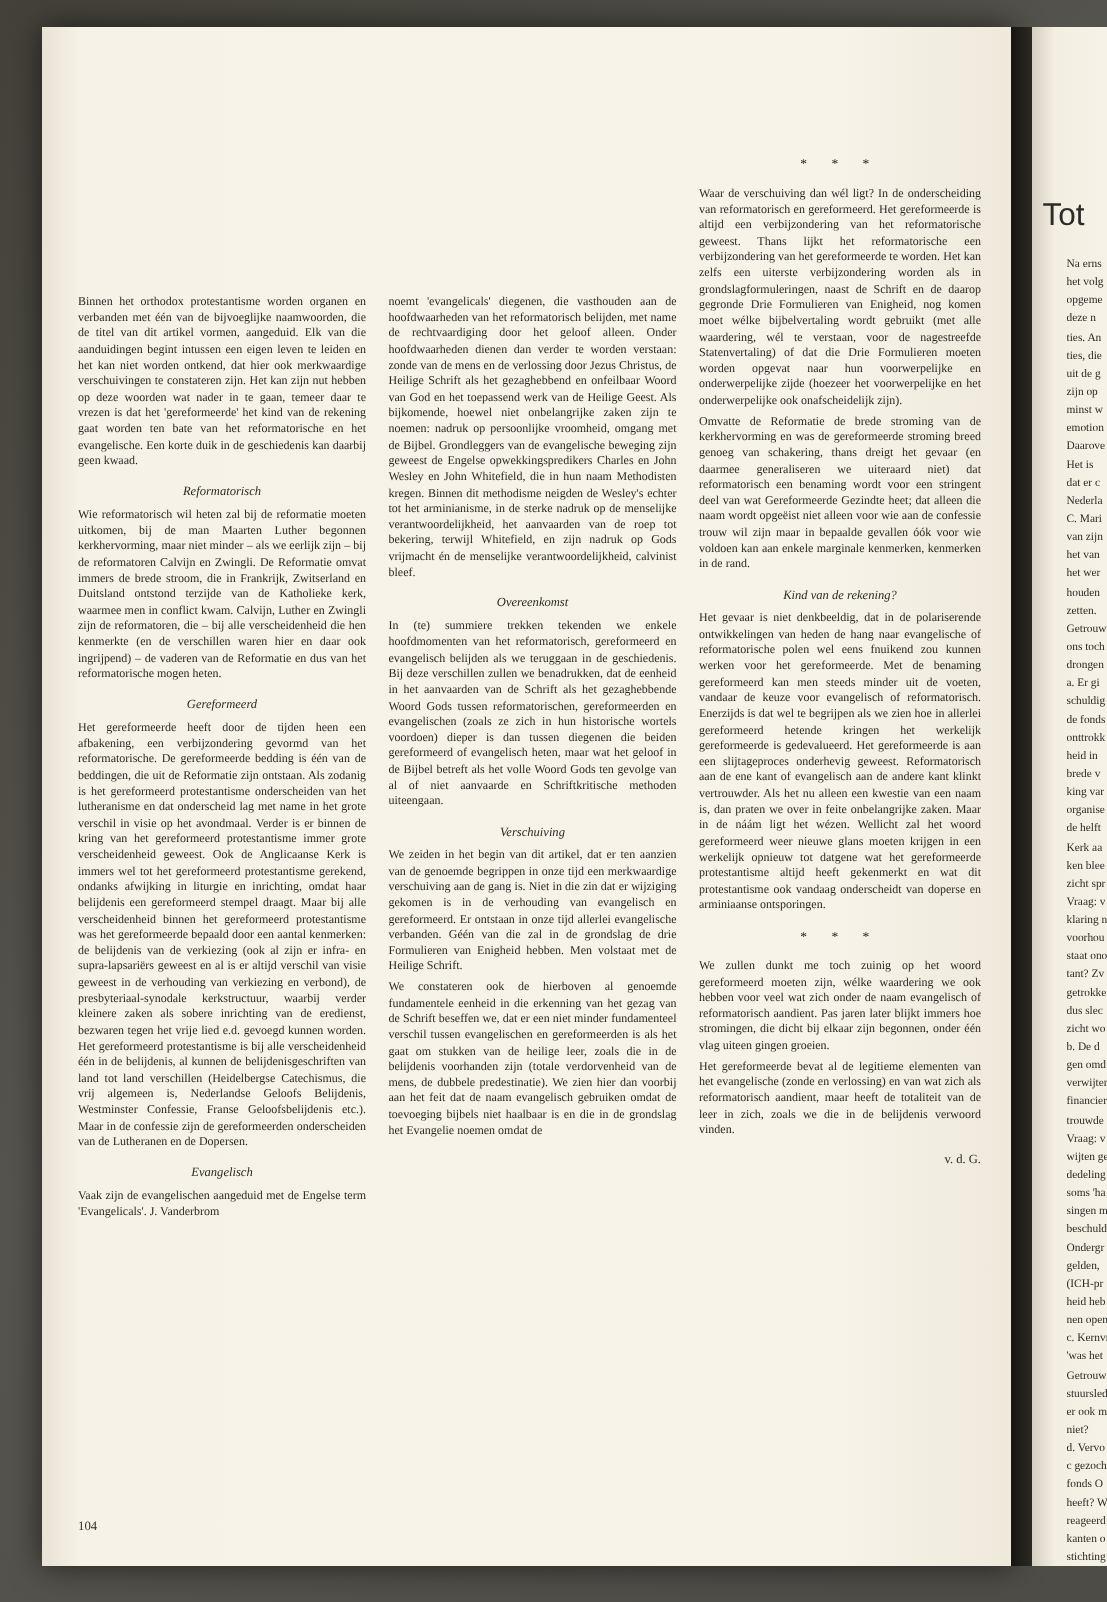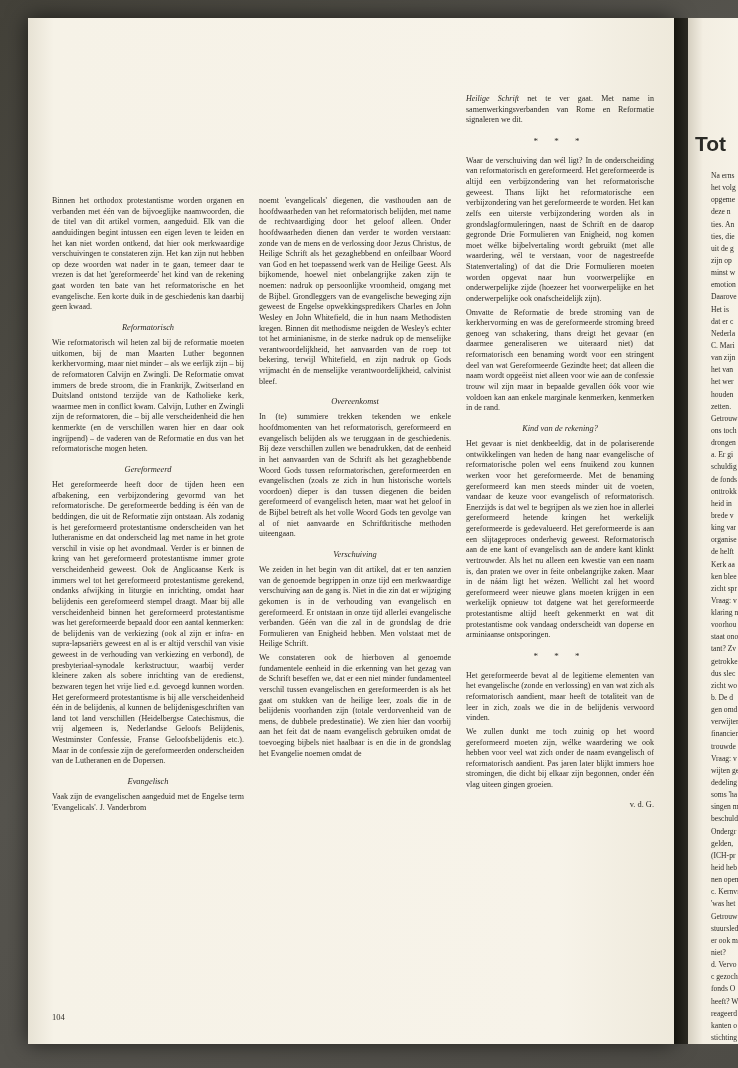--- a/index.html
+++ b/index.html
@@ -38,21 +38,21 @@
   .para { margin-bottom:3px; }
   .subhead {
     font-style:italic; font-weight:400; font-size:8.4px;
     margin:9px 0 5px; text-align:center;
   }
   .stars { text-align:center; letter-spacing:7px; margin:10px 0 8px; font-size:9px; }
   .sig { text-align:right; font-size:8.4px; margin-top:8px; }
   .lead-italic { font-style:italic; }
   .pageno { position:absolute; left:24px; top:994px; font-size:8.5px; color:#33312b; }
   .p2-title {
-    font-family:"Liberation Sans", sans-serif; font-weight:700;
+    font-family:"Liberation Sans", sans-serif; font-weight:400;
     font-size:21px; color:#2b2b27; margin:114px 0 14px 7px; white-space:nowrap;
   }
   .p2-lines { margin-left:23px; font-size:7.6px; line-height:1.6; color:#2b2925; }
   .p2-lines div { white-space:nowrap; overflow:hidden; }
 </style>
 </head>
 <body>
 
 <div class="page">
 
@@ -70,29 +70,28 @@
   <div class="col col2">
     <p class="para">noemt 'evangelicals' diegenen, die vasthouden aan de hoofdwaarheden van het reformatorisch belijden, met name de rechtvaardiging door het geloof alleen. Onder hoofdwaarheden dienen dan verder te worden verstaan: zonde van de mens en de verlossing door Jezus Christus, de Heilige Schrift als het gezaghebbend en onfeilbaar Woord van God en het toepassend werk van de Heilige Geest. Als bijkomende, hoewel niet onbelangrijke zaken zijn te noemen: nadruk op persoonlijke vroomheid, omgang met de Bijbel. Grondleggers van de evangelische beweging zijn geweest de Engelse opwekkingspredikers Charles en John Wesley en John Whitefield, die in hun naam Methodisten kregen. Binnen dit methodisme neigden de Wesley's echter tot het arminianisme, in de sterke nadruk op de menselijke verantwoordelijkheid, het aanvaarden van de roep tot bekering, terwijl Whitefield, en zijn nadruk op Gods vrijmacht én de menselijke verantwoordelijkheid, calvinist bleef.</p>
     <h3 class="subhead">Overeenkomst</h3>
     <p class="para">In (te) summiere trekken tekenden we enkele hoofdmomenten van het reformatorisch, gereformeerd en evangelisch belijden als we teruggaan in de geschiedenis. Bij deze verschillen zullen we benadrukken, dat de eenheid in het aanvaarden van de Schrift als het gezaghebbende Woord Gods tussen reformatorischen, gereformeerden en evangelischen (zoals ze zich in hun historische wortels voordoen) dieper is dan tussen diegenen die beiden gereformeerd of evangelisch heten, maar wat het geloof in de Bijbel betreft als het volle Woord Gods ten gevolge van al of niet aanvaarde en Schriftkritische methoden uiteengaan.</p>
     <h3 class="subhead">Verschuiving</h3>
     <p class="para">We zeiden in het begin van dit artikel, dat er ten aanzien van de genoemde begrippen in onze tijd een merkwaardige verschuiving aan de gang is. Niet in die zin dat er wijziging gekomen is in de verhouding van evangelisch en gereformeerd. Er ontstaan in onze tijd allerlei evangelische verbanden. Géén van die zal in de grondslag de drie Formulieren van Enigheid hebben. Men volstaat met de Heilige Schrift.</p>
     <p class="para">We constateren ook de hierboven al genoemde fundamentele eenheid in die erkenning van het gezag van de Schrift beseffen we, dat er een niet minder fundamenteel verschil tussen evangelischen en gereformeerden is als het gaat om stukken van de heilige leer, zoals die in de belijdenis voorhanden zijn (totale verdorvenheid van de mens, de dubbele predestinatie). We zien hier dan voorbij aan het feit dat de naam evangelisch gebruiken omdat de toevoeging bijbels niet haalbaar is en die in de grondslag het Evangelie noemen omdat de</p>
   </div>
 
   <div class="col col3">
-    <p class="para"><span class="lead-italic">Heilige Schrift</span><span> net te ver gaat. Met name in samenwerkingsverbanden van Rome en Reformatie signaleren we dit.</span></p>
     <div class="stars">* * *</div>
     <p class="para">Waar de verschuiving dan wél ligt? In de onderscheiding van reformatorisch en gereformeerd. Het gereformeerde is altijd een verbijzondering van het reformatorische geweest. Thans lijkt het reformatorische een verbijzondering van het gereformeerde te worden. Het kan zelfs een uiterste verbijzondering worden als in grondslagformuleringen, naast de Schrift en de daarop gegronde Drie Formulieren van Enigheid, nog komen moet wélke bijbelvertaling wordt gebruikt (met alle waardering, wél te verstaan, voor de nagestreefde Statenvertaling) of dat die Drie Formulieren moeten worden opgevat naar hun voorwerpelijke en onderwerpelijke zijde (hoezeer het voorwerpelijke en het onderwerpelijke ook onafscheidelijk zijn).</p>
     <p class="para">Omvatte de Reformatie de brede stroming van de kerkhervorming en was de gereformeerde stroming breed genoeg van schakering, thans dreigt het gevaar (en daarmee generaliseren we uiteraard niet) dat reformatorisch een benaming wordt voor een stringent deel van wat Gereformeerde Gezindte heet; dat alleen die naam wordt opgeëist niet alleen voor wie aan de confessie trouw wil zijn maar in bepaalde gevallen óók voor wie voldoen kan aan enkele marginale kenmerken, kenmerken in de rand.</p>
     <h3 class="subhead">Kind van de rekening?</h3>
     <p class="para">Het gevaar is niet denkbeeldig, dat in de polariserende ontwikkelingen van heden de hang naar evangelische of reformatorische polen wel eens fnuikend zou kunnen werken voor het gereformeerde. Met de benaming gereformeerd kan men steeds minder uit de voeten, vandaar de keuze voor evangelisch of reformatorisch. Enerzijds is dat wel te begrijpen als we zien hoe in allerlei gereformeerd hetende kringen het werkelijk gereformeerde is gedevalueerd. Het gereformeerde is aan een slijtageproces onderhevig geweest. Reformatorisch aan de ene kant of evangelisch aan de andere kant klinkt vertrouwder. Als het nu alleen een kwestie van een naam is, dan praten we over in feite onbelangrijke zaken. Maar in de náám ligt het wézen. Wellicht zal het woord gereformeerd weer nieuwe glans moeten krijgen in een werkelijk opnieuw tot datgene wat het gereformeerde protestantisme altijd heeft gekenmerkt en wat dit protestantisme ook vandaag onderscheidt van doperse en arminiaanse ontsporingen.</p>
     <div class="stars">* * *</div>
+    <p class="para">We zullen dunkt me toch zuinig op het woord gereformeerd moeten zijn, wélke waardering we ook hebben voor veel wat zich onder de naam evangelisch of reformatorisch aandient. Pas jaren later blijkt immers hoe stromingen, die dicht bij elkaar zijn begonnen, onder één vlag uiteen gingen groeien.</p>
     <p class="para">Het gereformeerde bevat al de legitieme elementen van het evangelische (zonde en verlossing) en van wat zich als reformatorisch aandient, maar heeft de totaliteit van de leer in zich, zoals we die in de belijdenis verwoord vinden.</p>
-    <p class="para">We zullen dunkt me toch zuinig op het woord gereformeerd moeten zijn, wélke waardering we ook hebben voor veel wat zich onder de naam evangelisch of reformatorisch aandient. Pas jaren later blijkt immers hoe stromingen, die dicht bij elkaar zijn begonnen, onder één vlag uiteen gingen groeien.</p>
     <div class="sig">v. d. G.</div>
   </div>
 
   <div class="pageno">104</div>
 </div>
 
 <div class="page-gap"></div>
 
 <div class="page2">
   <div class="p2-title">Tot</div>

